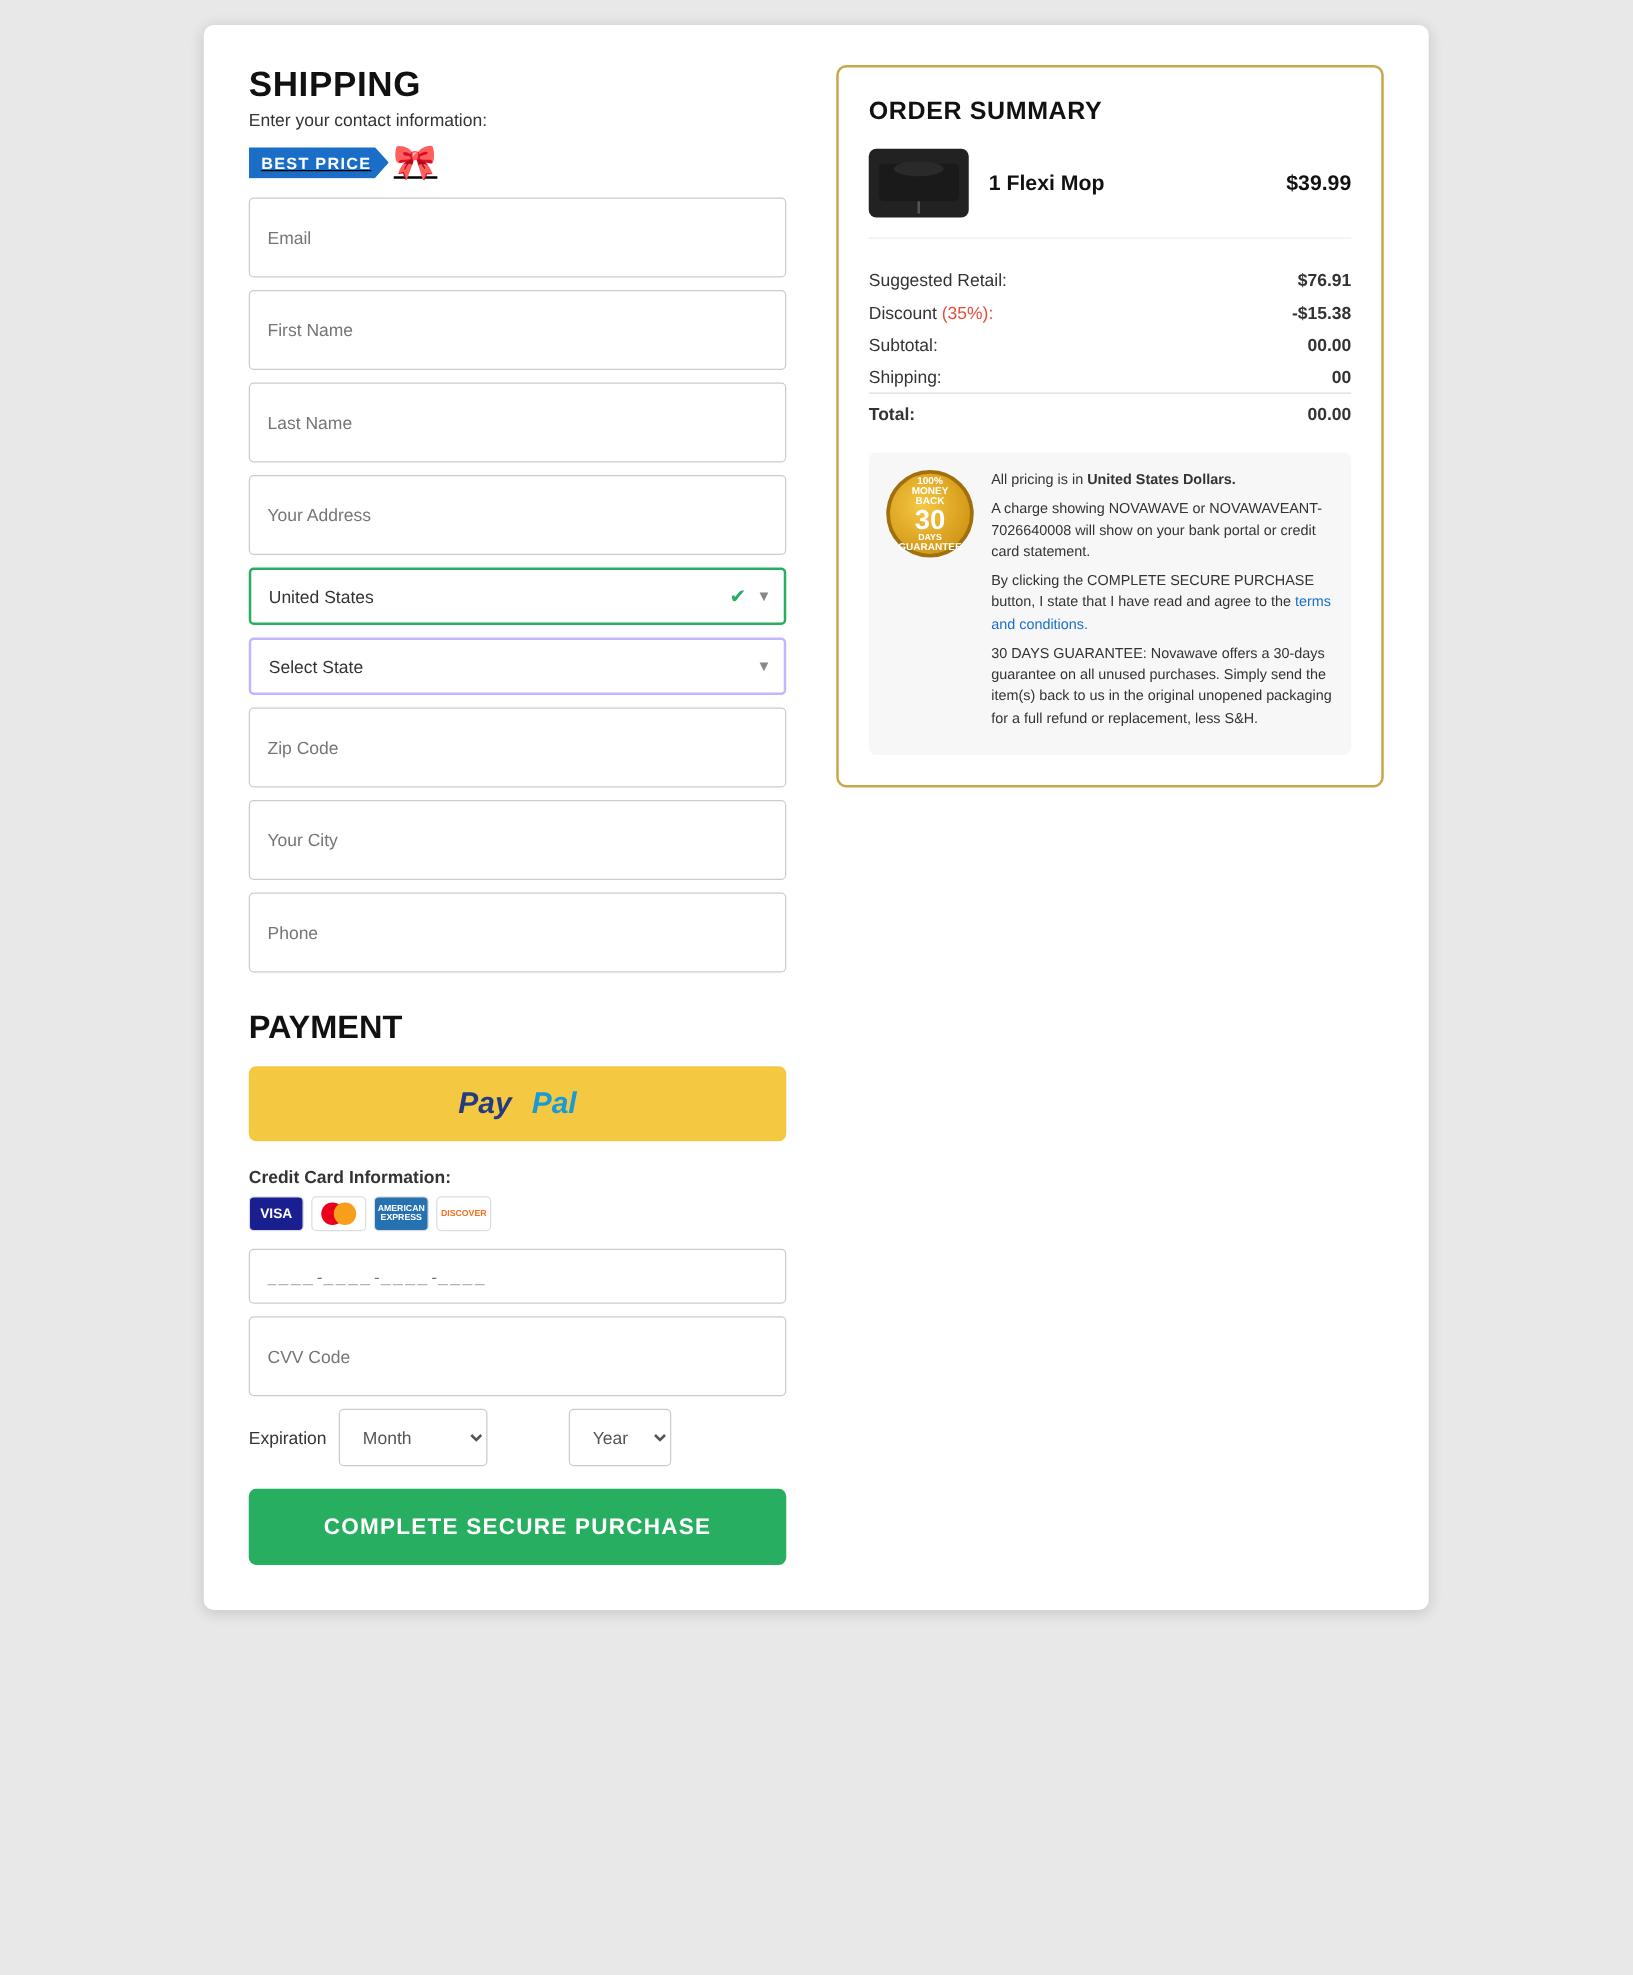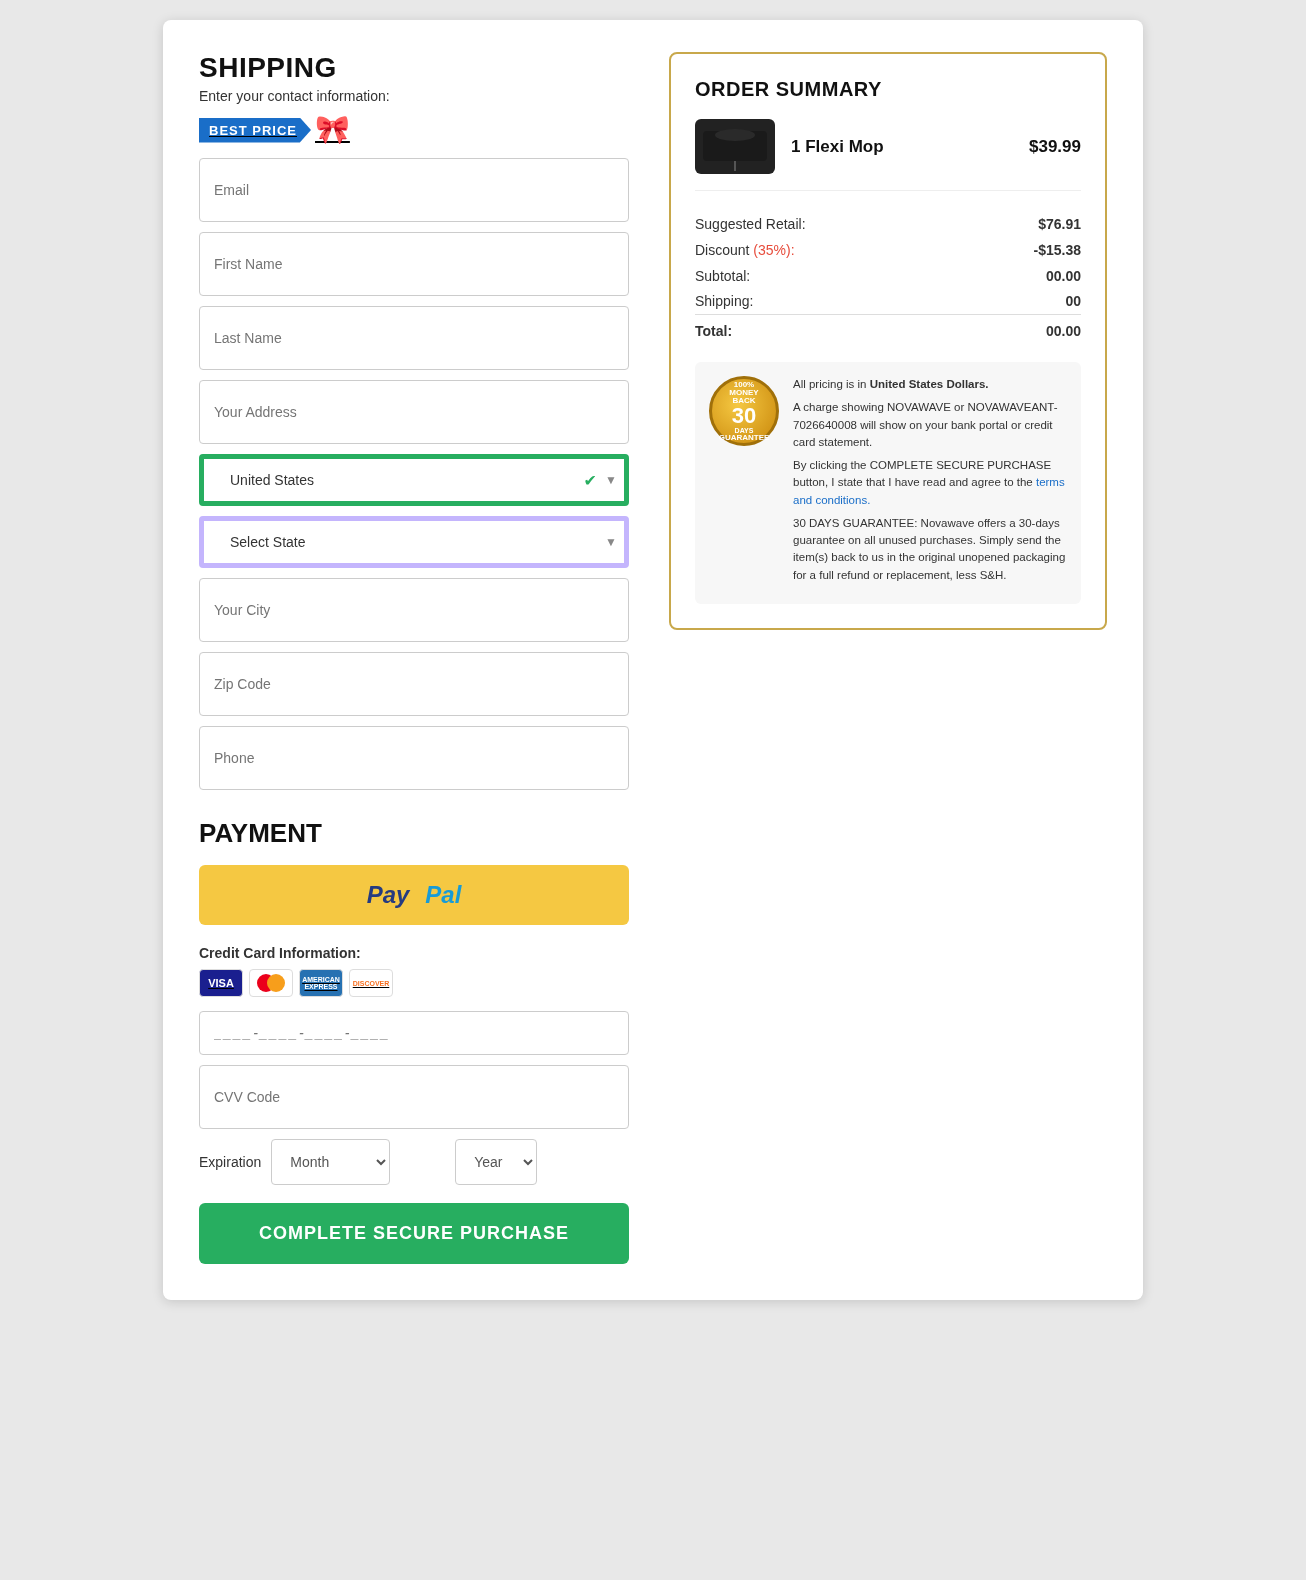--- a/index.html
+++ b/index.html
@@ -78,22 +78,22 @@
       font-size: 14px;
       color: #555;
       outline: none;
       background: #fff;
     }
     .select-wrapper {
       position: relative;
     }
     .form-select {
       width: 100%;
-      padding: 13px 26px;
-      border: 5px solid #c4b5fd;
+      padding: 13px 14px;
+      border: 2px solid #c4b5fd;
       border-radius: 4px;
       font-size: 14px;
       color: #333;
       background: #fff;
       appearance: none;
       outline: none;
       cursor: pointer;
     }
     .select-country {
       border-color: #27ae60;
@@ -154,21 +154,20 @@
       font-size: 14px;
       color: #333;
       font-weight: 600;
       margin-bottom: 8px;
     }
     .card-icons {
       display: flex;
       gap: 6px;
       margin-bottom: 14px;
       align-items: center;
-      text-decoration: underline;
     }
     .card-icon {
       width: 44px;
       height: 28px;
       border-radius: 4px;
       display: flex;
       align-items: center;
       justify-content: center;
       font-size: 9px;
       font-weight: 800;
@@ -407,24 +406,24 @@
             <option>Alaska</option>
             <option>Arizona</option>
             <option>California</option>
             <option>New York</option>
             <option>Texas</option>
           </select>
           <span class="select-arrow">▼</span>
         </div>
       </div>
       <div class="form-group">
+        <input class="form-input" type="text" placeholder="Zip Code" style="">
+      </div>
+      <div class="form-group">
         <input class="form-input" type="text" placeholder="Your City" style="">
-      </div>
-      <div class="form-group">
-        <input class="form-input" type="text" placeholder="Zip Code" style="">
       </div>
       <div class="form-group">
         <input class="form-input" type="tel" placeholder="Phone" style="">
       </div>
 
       
       <h2 class="payment-title">PAYMENT</h2>
 
       <button class="paypal-btn">
         <span class="pp-pay">Pay</span>

